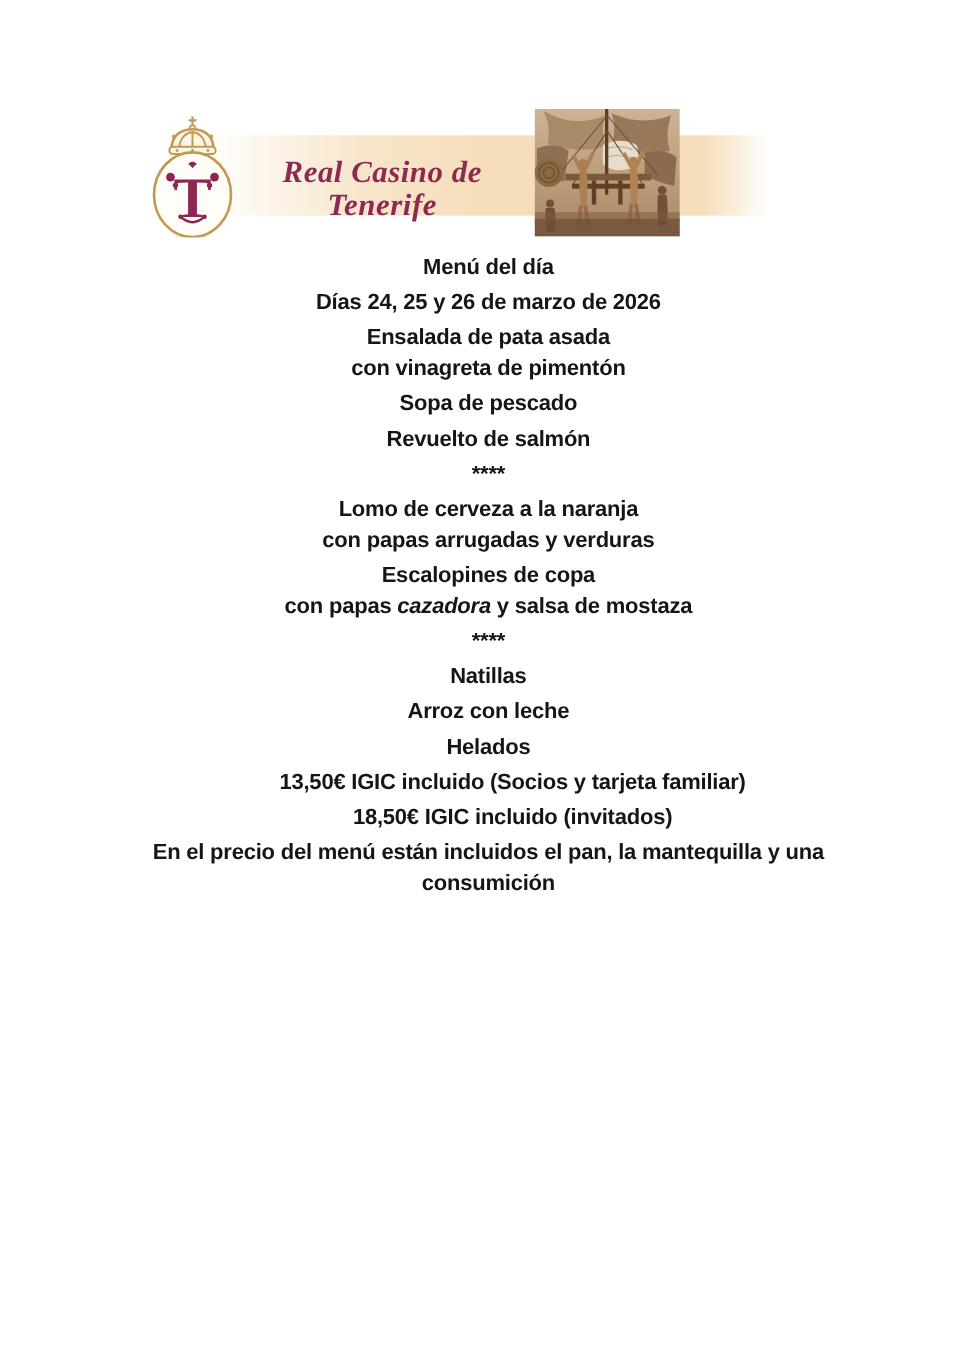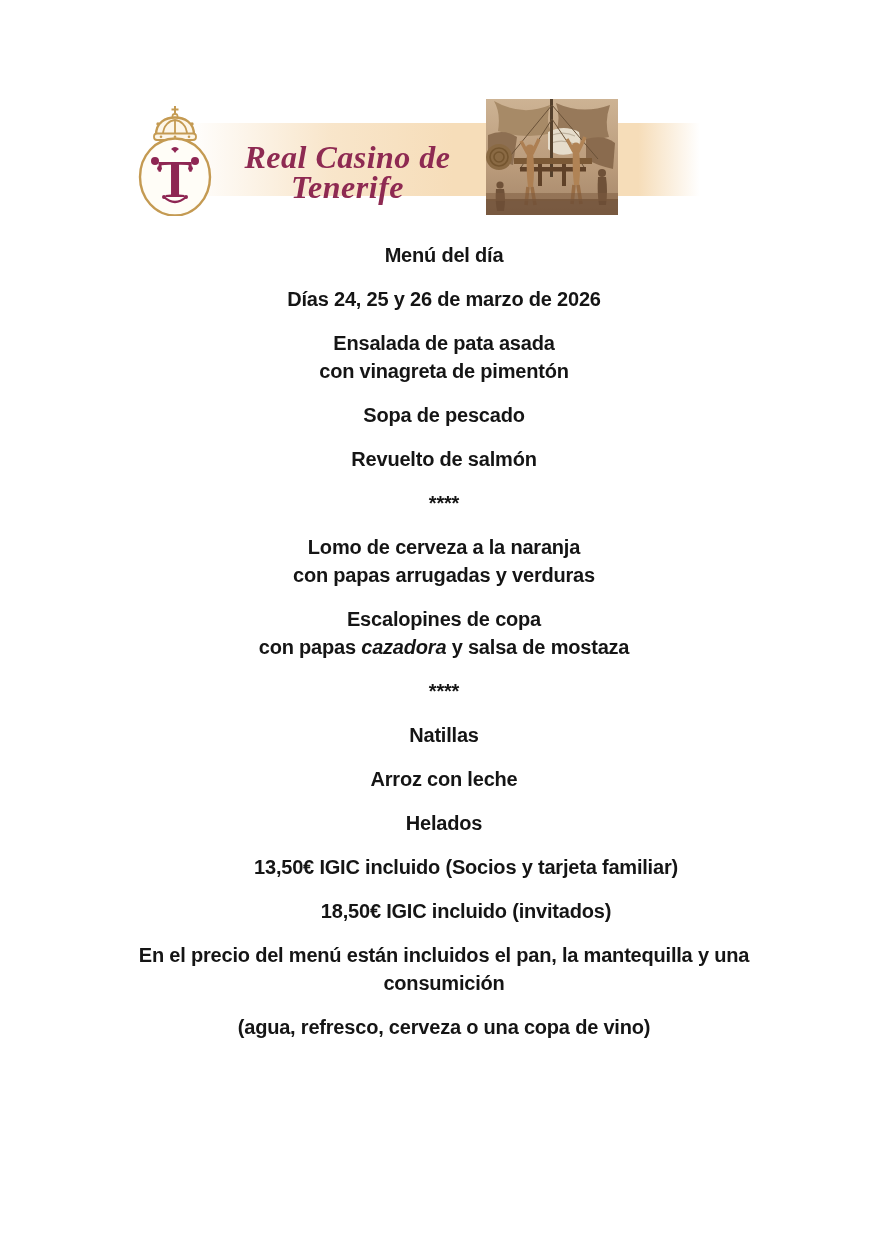--- a/index.html
+++ b/index.html
@@ -6,25 +6,25 @@
   .page{position:relative;width:874px;height:1241px;background:#ffffff;overflow:hidden;
         font-family:"Liberation Sans",sans-serif;}
   
   .header{position:relative;width:874px;height:218px;}
   .band{position:absolute;left:186px;top:123px;width:514px;height:73px;
         background:linear-gradient(90deg,rgba(246,221,185,0) 0%,rgba(246,221,185,.75) 28%,
                    #f6ddb9 52%,#f6ddb9 88%,rgba(246,221,185,0) 100%);}
   .crest{position:absolute;left:136px;top:104px;width:78px;height:112px;}
   .brand{position:absolute;left:205px;top:142px;width:285px;text-align:center;
          font-family:"Liberation Serif",serif;font-style:italic;font-weight:bold;
-         font-size:32px;line-height:30px;color:#8e2a52;letter-spacing:.5px;}
+         font-size:28px;line-height:30px;color:#8e2a52;letter-spacing:.5px;}
   .painting{position:absolute;left:486px;top:99px;width:132px;height:116px;}
   
   .menu{width:874px;padding-left:14px;box-sizing:border-box;text-align:center;padding-top:7px;}
-  .menu p{margin:16px;font-weight:bold;font-size:20px;line-height:28px;color:#151515;
+  .menu p{margin:4px;font-weight:bold;font-size:20px;line-height:28px;color:#151515;
           letter-spacing:-.2px;}
   .ln{display:block;}
   .stars{letter-spacing:3px;}
   .shift{transform:translateX(22px);}
   .it{font-style:italic;}
   .g1{margin-top:0;}  .g2{margin-top:16px;} .g3{margin-top:17px;} .g4{margin-top:27px;}
   .g5{margin-top:28px;} .g6{margin-top:21px;} .g7{margin-top:1px;}  .g8{margin-top:27px;}
   .g9{margin-top:29px;} .g10{margin-top:25px;} .g11{margin-top:19px;} .g12{margin-top:16px;}
   .g13{margin-top:14px;} .g14{margin-top:92px;} .g15{margin-top:16px;} .g16{margin-top:17px;}
   .g17{margin-top:15px;}
@@ -162,15 +162,14 @@
     <p class="g13">Helados</p>
 
     <p class="g14 shift">13,50€ IGIC incluido (Socios y tarjeta familiar)</p>
     <p class="g15 shift">18,50€ IGIC incluido (invitados)</p>
 
     <p class="g16">
       <span class="ln">En el precio del menú están incluidos el pan, la mantequilla y una</span>
       <span class="ln">consumición</span>
     </p>
 
-    <p class="g17">(agua, refresco, cerveza o una copa de vino)</p>
   </div>
 </div>
 
 </body></html>

